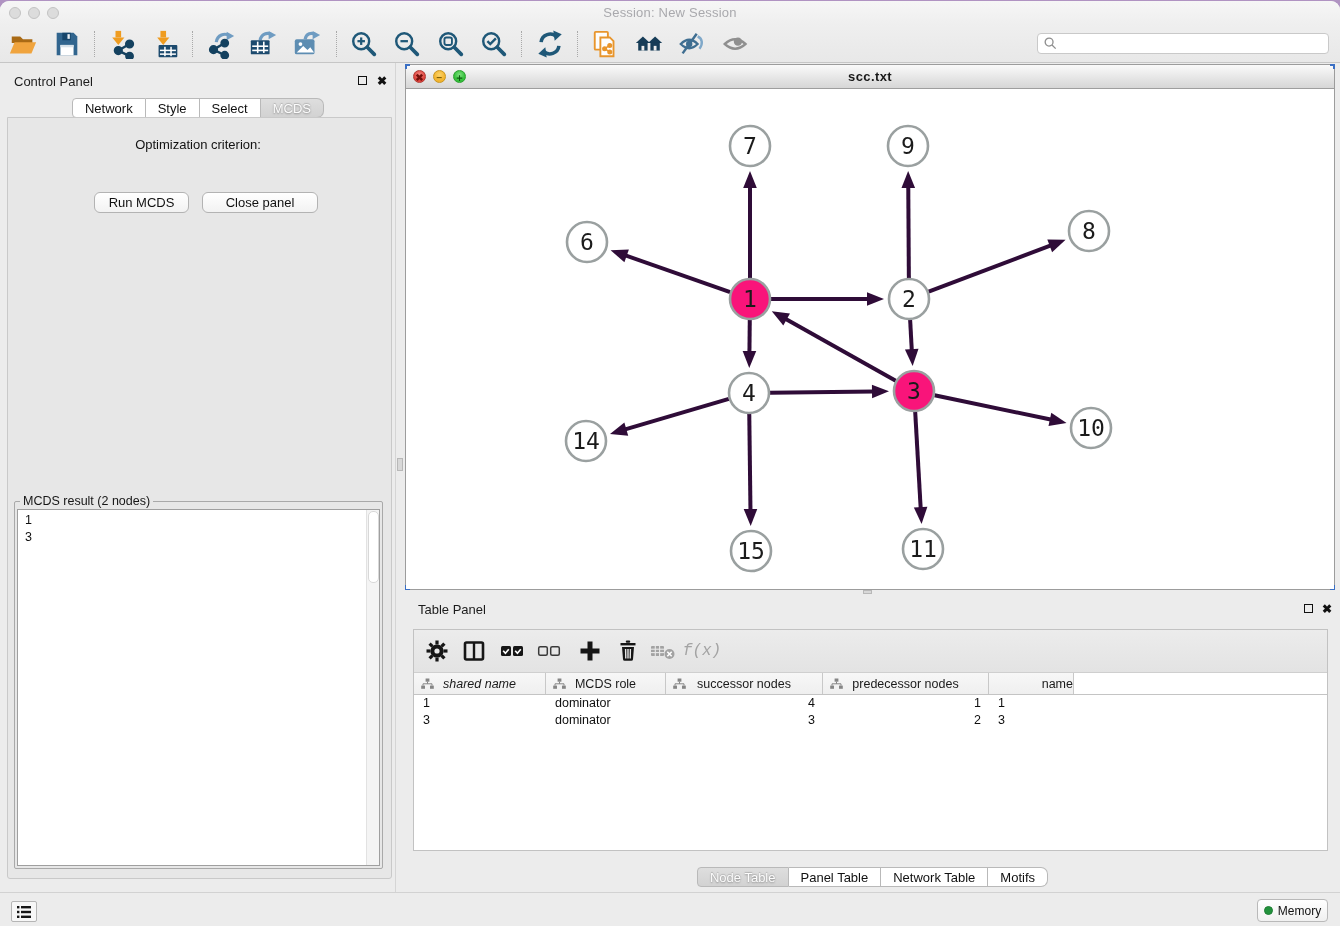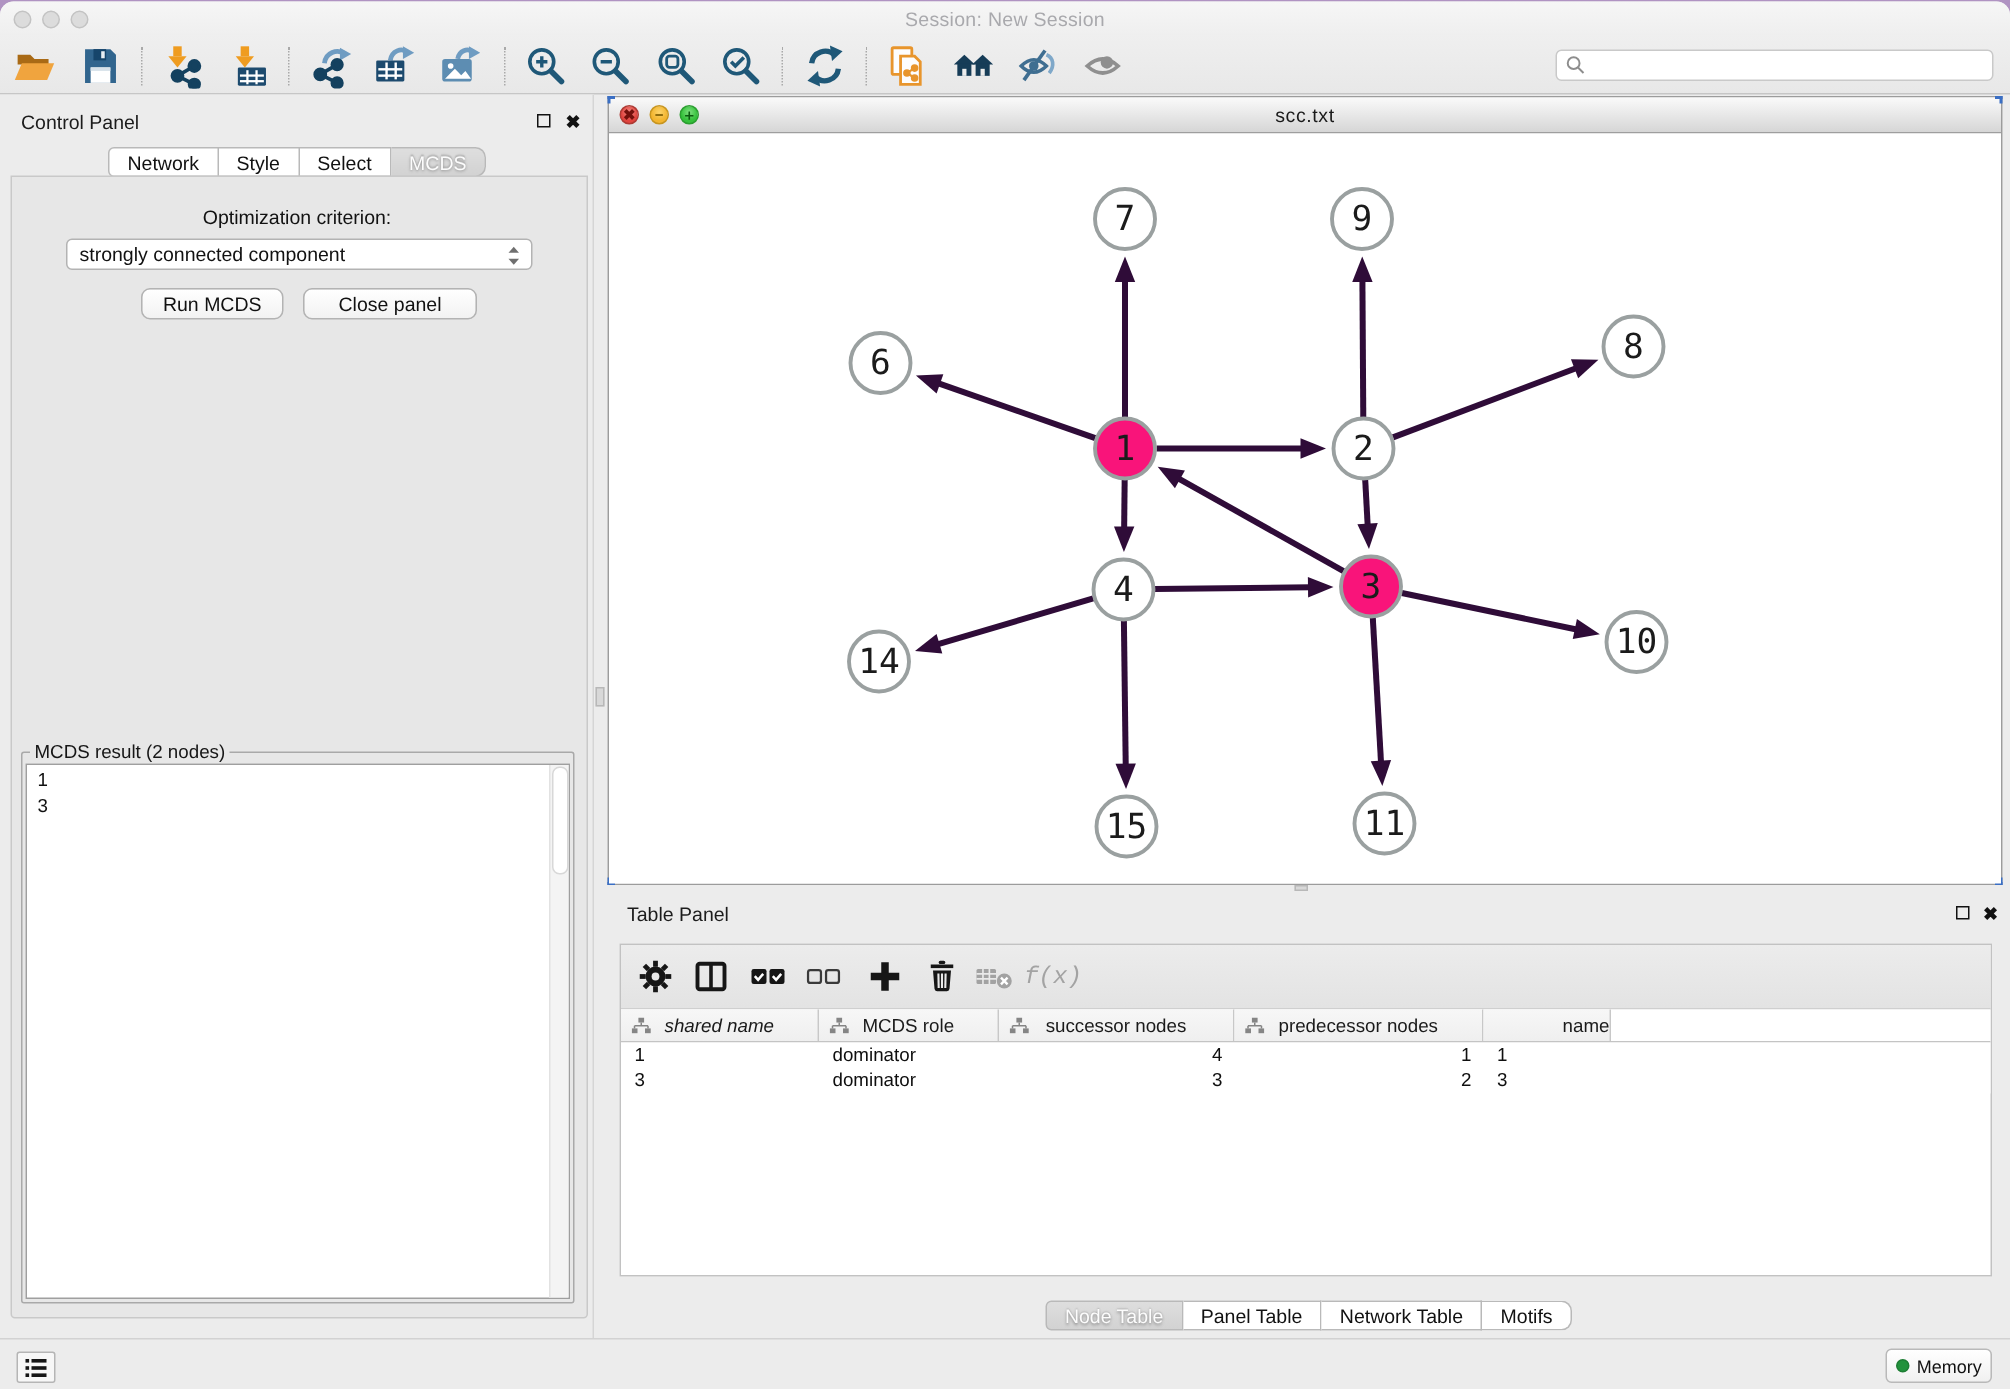--- a/index.html
+++ b/index.html
@@ -43,21 +43,21 @@
   #mcds-scroll { position:absolute; right:0; top:0; width:13px; height:100%; background:#f4f4f4; border-left:1px solid #e2e2e2; }
   #mcds-thumb { position:absolute; left:1px; top:1px; width:11px; height:72px; background:#ffffff; border:1px solid #d8d8d8; border-radius:5px; }
 
   
   #v-grip { left:397px; top:457px; width:6px; height:13px; background:#d8d8d8; border:1px solid #b8b8b8; }
   #h-grip { left:863px; top:589px; width:9px; height:4px; background:#d8d8d8; border:1px solid #b8b8b8; }
 
   
   #net-frame { left:405px; top:63px; width:930px; height:526px; border:1px solid #9c9c9c; background:#fff; }
   #net-titlebar { left:0; top:0; width:928px; height:24px; background:linear-gradient(#fafafa,#d6d6d6); border-bottom:1px solid #9e9e9e; }
-  #net-titlebar .title { width:100%; text-align:center; top:4px; font-size:13px; font-weight:400; color:#1a1a1a; letter-spacing:.4px; }
+  #net-titlebar .title { width:100%; text-align:center; top:4px; font-size:13px; font-weight:700; color:#1a1a1a; letter-spacing:.4px; }
   .light { width:13px; height:13px; border-radius:50%; top:5px; text-align:center; font-size:10px; font-weight:bold; line-height:13px; }
   #light-close { left:7px;  background:radial-gradient(circle at 50% 35%, #f28b84, #e0443e 60%); border:1px solid #ad3a33; color:#73100b; }
   #light-min   { left:27px; background:radial-gradient(circle at 50% 35%, #fbd36a, #f3b52f 60%); border:1px solid #c7951f; color:#7a5a00; }
   #light-max   { left:47px; background:radial-gradient(circle at 50% 35%, #7fe07f, #35c13b 60%); border:1px solid #2a9e2f; color:#0c5c10; }
   .blue-corner { width:5px; height:5px; border:1.5px solid #3a6fc4; }
   #net-canvas { left:0; top:24px; width:928px; height:500px; background:#fff; }
 
   
   #table-panel { left:405px; top:595px; width:935px; height:296px; background:#ececec; }
   #tp-block { left:8px; top:33px; width:915px; height:222px; background:#fff; border:1px solid #c2c2c2; }
@@ -278,29 +278,20 @@
     <span class="win-close abs" style="left:377px; top:13px">✖</span>
 
     <div id="cp-tabs" class="abs">
       <span class="tab first">Network</span><span class="tab">Style</span><span class="tab">Select</span><span class="tab last selected">MCDS</span>
     </div>
 
     <div id="cp-pane" class="abs"></div>
 
     <div id="opt-label" class="abs">Optimization criterion:</div>
 
-    <div id="criterion-select" class="abs">
-      <span>strongly connected component</span>
-      <span class="chevrons">
-        <svg width="11" height="17" viewBox="0 0 11 17">
-          <path d="M2 6.5 L5.5 2.5 L9 6.5 z" fill="#6f6f6f"></path>
-          <path d="M2 10.5 L5.5 14.5 L9 10.5 z" fill="#6f6f6f"></path>
-        </svg>
-      </span>
-    </div>
 
     <div id="run-btn" class="cp-btn abs">Run MCDS</div>
     <div id="closepanel-btn" class="cp-btn abs">Close panel</div>
 
     <div id="mcds-fieldset" class="abs">
       <span id="mcds-legend">MCDS result (2 nodes)</span>
       <div id="mcds-text">
         <div id="mcds-lines">
             <div>1</div>
             <div>3</div>

